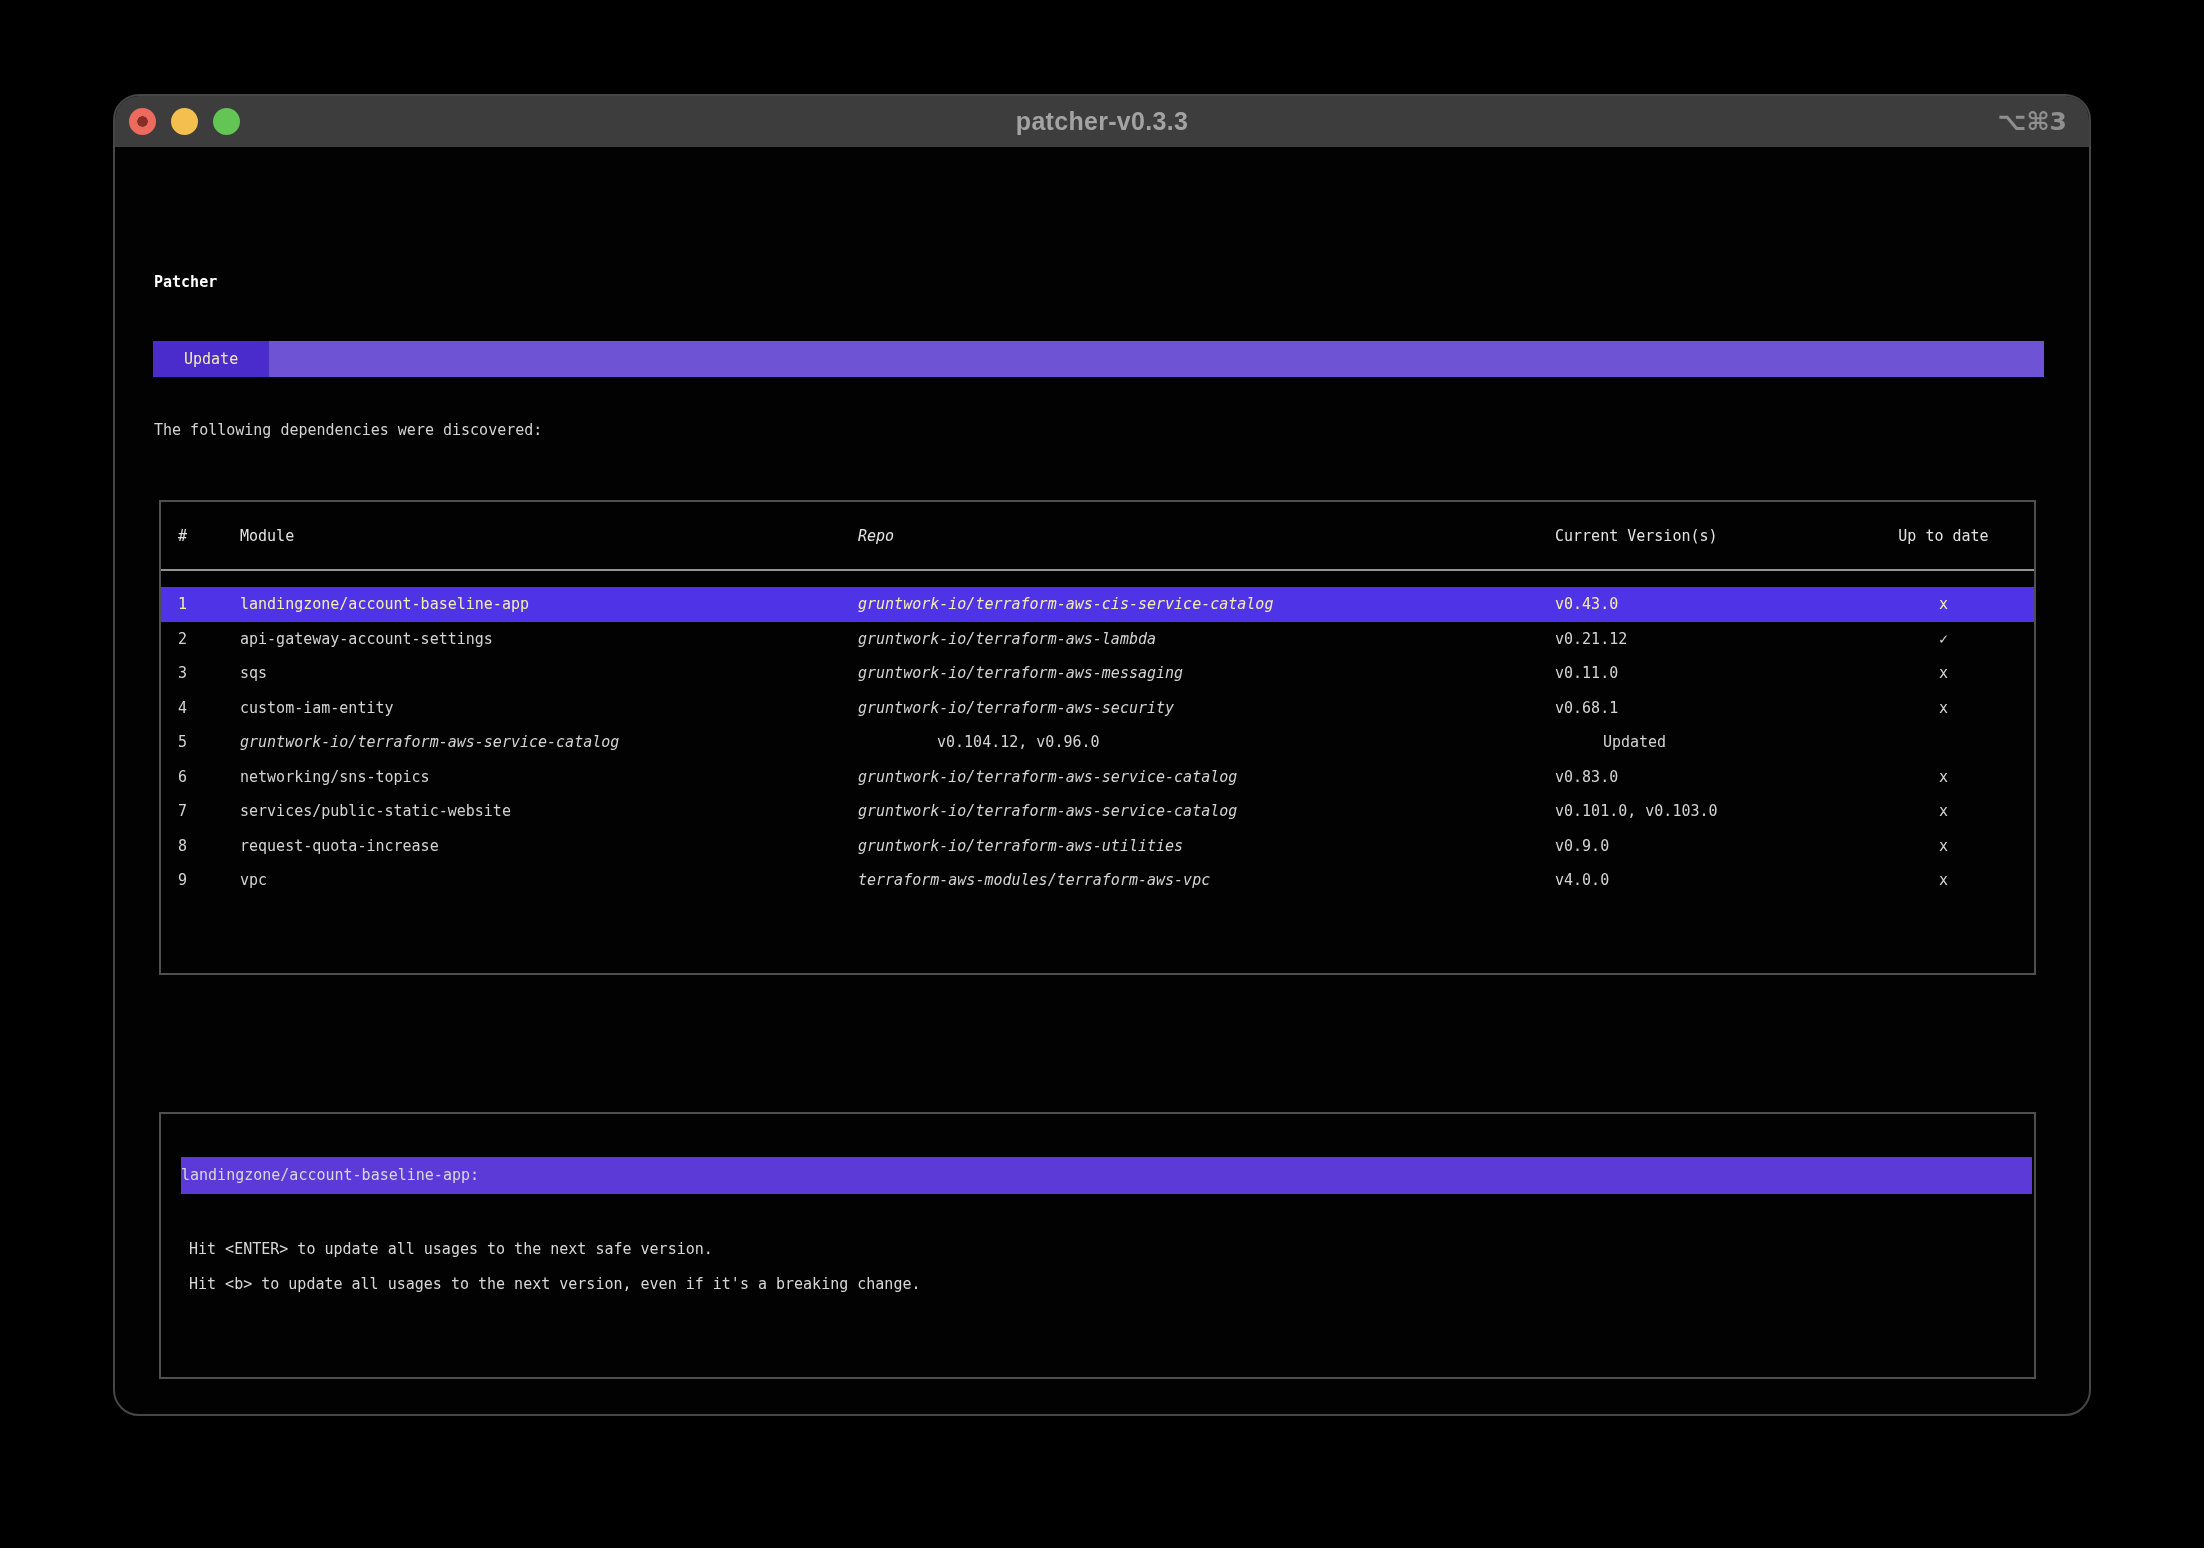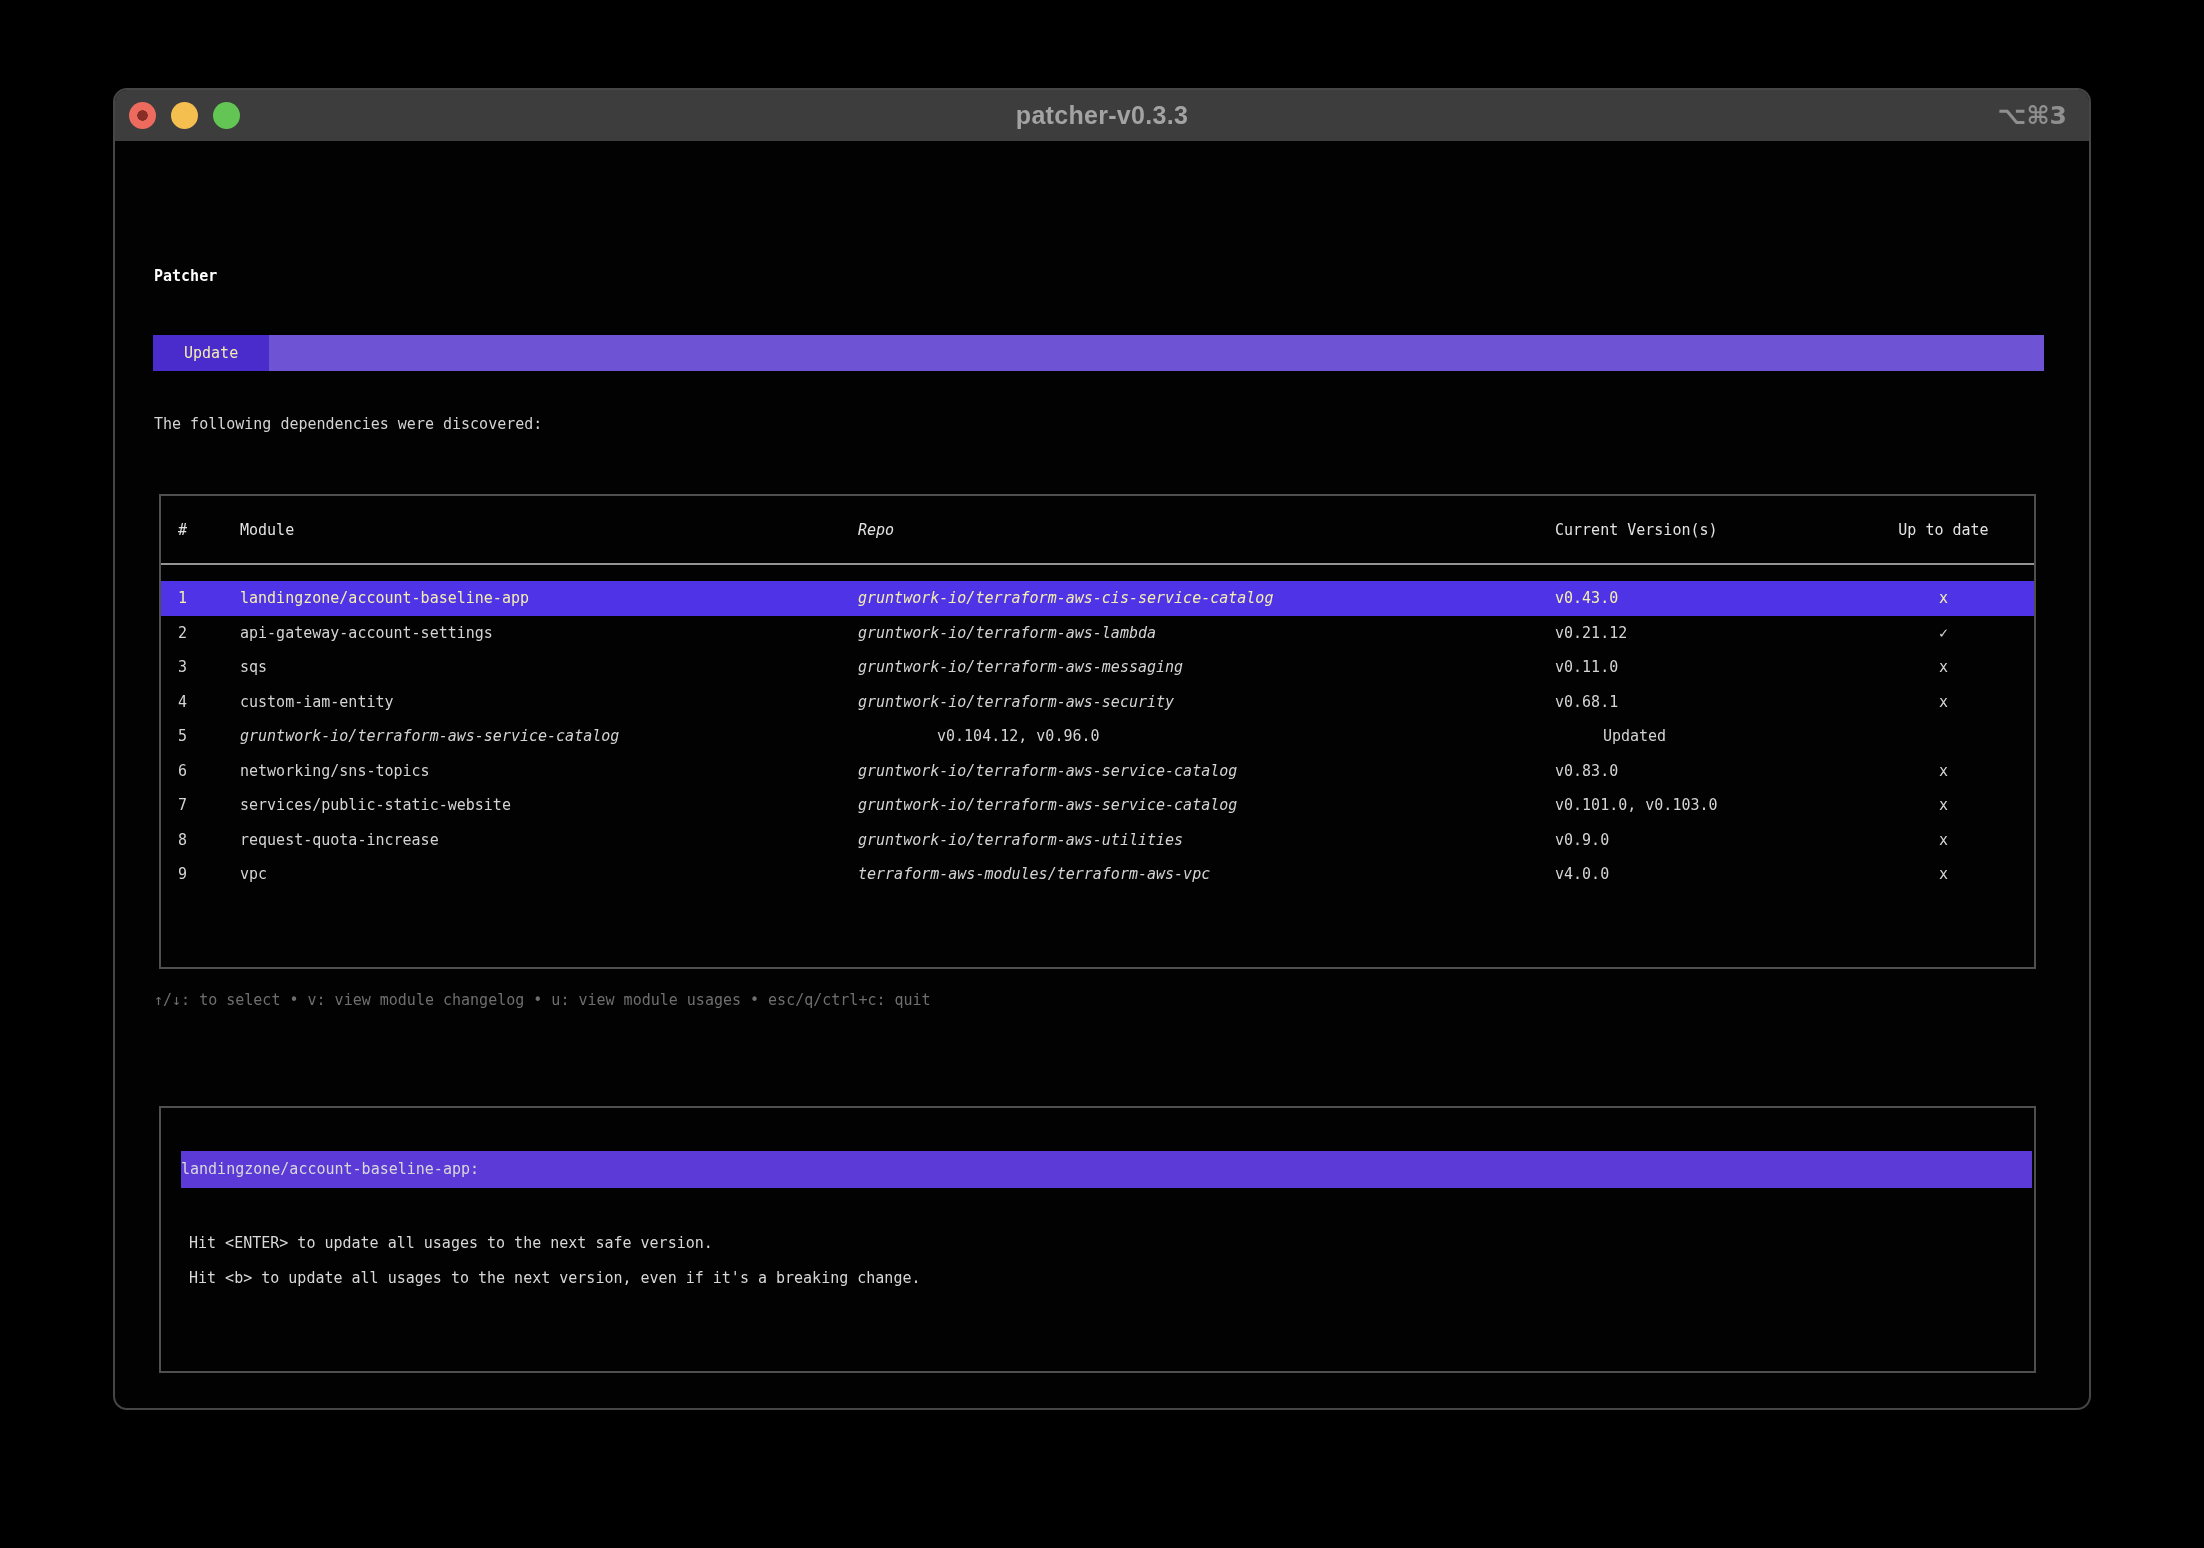--- a/index.html
+++ b/index.html
@@ -1,21 +1,21 @@
 <!DOCTYPE html>
 <html style="--accent-tab: #4a2ccd; --accent-bar: #6f53d5; --selected-row: #4e34e6; --detail-highlight: #5c3ad8; --highlight-text: #f5eeb0; --traffic-red: #ec6a5e; --traffic-yellow: #f5bf4f; --traffic-green: #62c554;"><head>
 <meta charset="utf-8">
 <style>
   * { margin: 0; padding: 0; box-sizing: border-box; }
   html, body { width: 2204px; height: 1548px; background: #000; overflow: hidden; }
   body { font-family: "DejaVu Sans Mono", monospace; }
 
   .window {
-    position: absolute; left: 113px; top: 88px; width: 1978px; height: 1322px;
-    background: #020202; border: 2px solid #464646; border-radius: 14px;
+    position: absolute; left: 113px; top: 94px; width: 1978px; height: 1322px;
+    background: #020202; border: 2px solid #464646; border-radius: 26px;
     overflow: hidden;
   }
 
   
   .titlebar {
     position: relative; height: 51px; background: #3d3d3d;
     display: flex; align-items: center;
     font-family: "Liberation Sans", sans-serif;
   }
   .traffic { display: flex; gap: 15px; padding-left: 14px; }
@@ -171,21 +171,20 @@
           <div class="trow">
             <span class="c-num">9</span>
             <span class="c-module">vpc</span>
             <span class="c-repo">terraform-aws-modules/terraform-aws-vpc</span>
             <span class="c-version">v4.0.0</span>
             <span class="c-uptodate">x</span>
           </div>
         </div>
     </div>
 
-    <div class="help-line">↑/↓: to select • v: view module changelog • u: view module usages • esc/q/ctrl+c: quit</div>
 
     <div class="detail-panel">
       <div class="detail-highlight">landingzone/account-baseline-app:</div>
       <div class="detail-lines">
         <div>Hit &lt;ENTER&gt; to update all usages to the next safe version.</div>
         <div>Hit &lt;b&gt; to update all usages to the next version, even if it's a breaking change.</div>
       </div>
     </div>
 
   </div>

